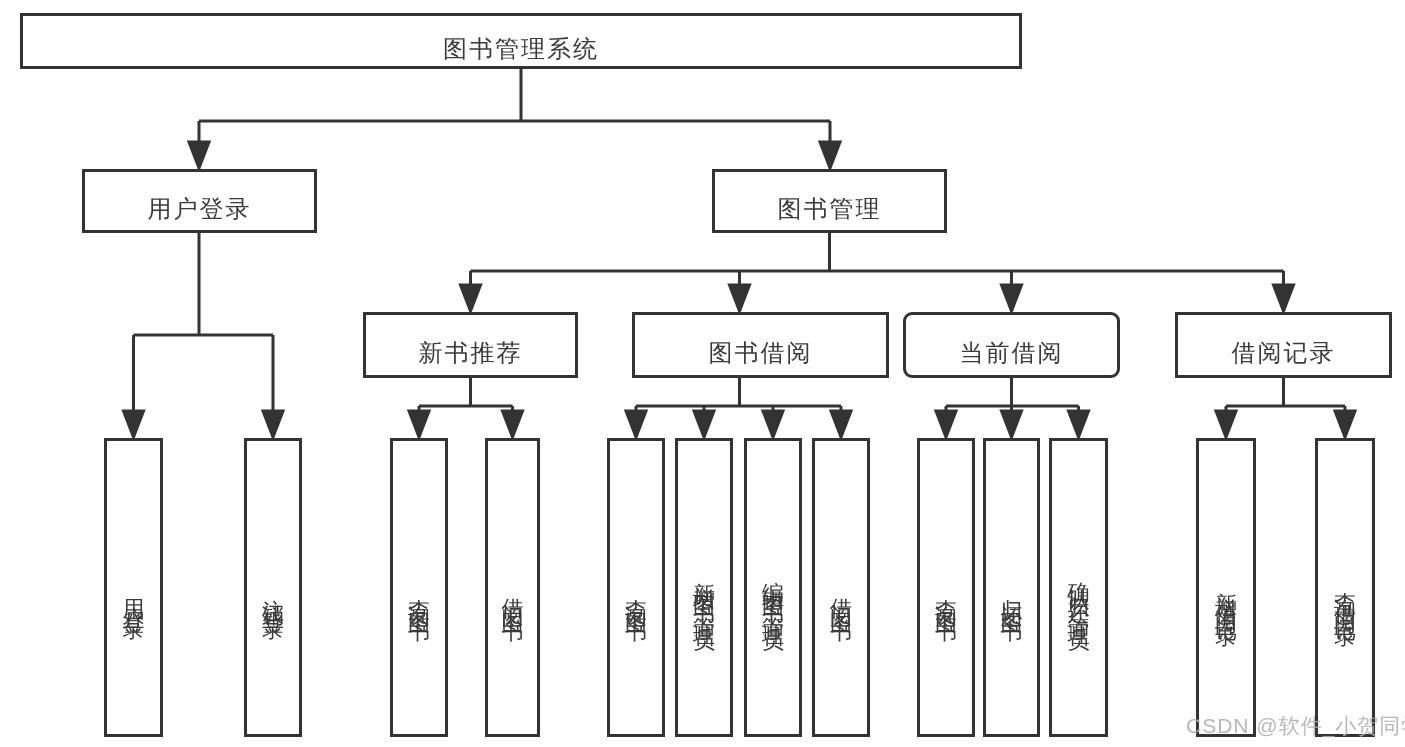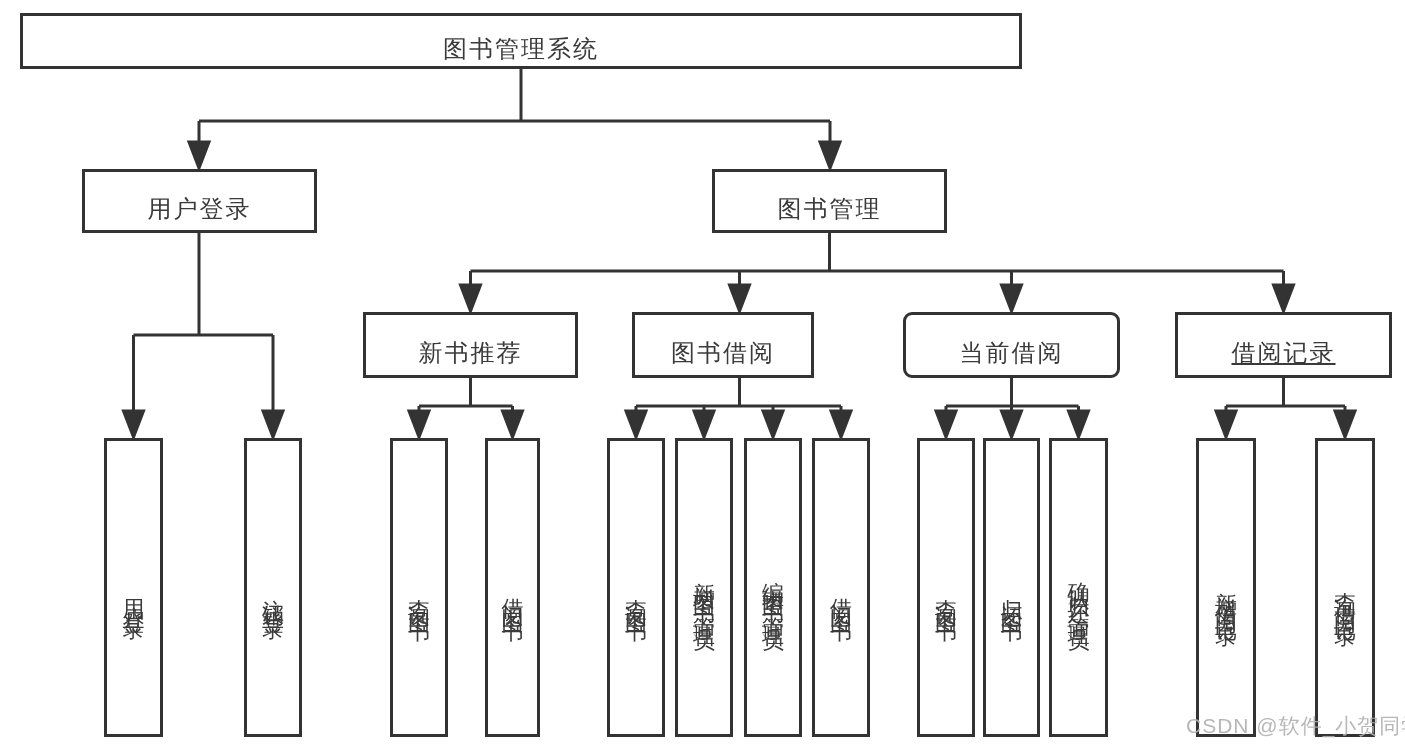--- a/index.html
+++ b/index.html
@@ -113,27 +113,27 @@
   <div class="box" style="left:82px; top:169px; width:235px; height:64px;">
     <span class="lbl">用户登录</span>
   </div>
   <div class="box" style="left:712px; top:169px; width:235px; height:64px;">
     <span class="lbl">图书管理</span>
   </div>
 
   <div class="box" style="left:363px; top:312px; width:215px; height:66px;">
     <span class="lbl">新书推荐</span>
   </div>
-  <div class="box" style="left:632px; top:312px; width:182px; height:66px;">
+  <div class="box" style="left:632px; top:312px; width:257px; height:66px;">
     <span class="lbl">图书借阅</span>
   </div>
   <div class="box" style="left:903px; top:312px; width:217px; height:66px;border-radius:9px;">
     <span class="lbl">当前借阅</span>
   </div>
-  <div class="box" style="left:1175px; top:312px; width:217px; height:66px;text-decoration:underline;">
+  <div class="box" style="left:1175px; top:312px; width:217px; height:66px;">
     <span class="lbl">借阅记录</span>
   </div>
 
   <div class="box leaf" style="left:104px; top:438px; width:59px; height:299px;">
     <span class="lbl">用户登录</span>
   </div>
   <div class="box leaf" style="left:244px; top:438px; width:58px; height:299px;">
     <span class="lbl">注销登录</span>
   </div>
 

